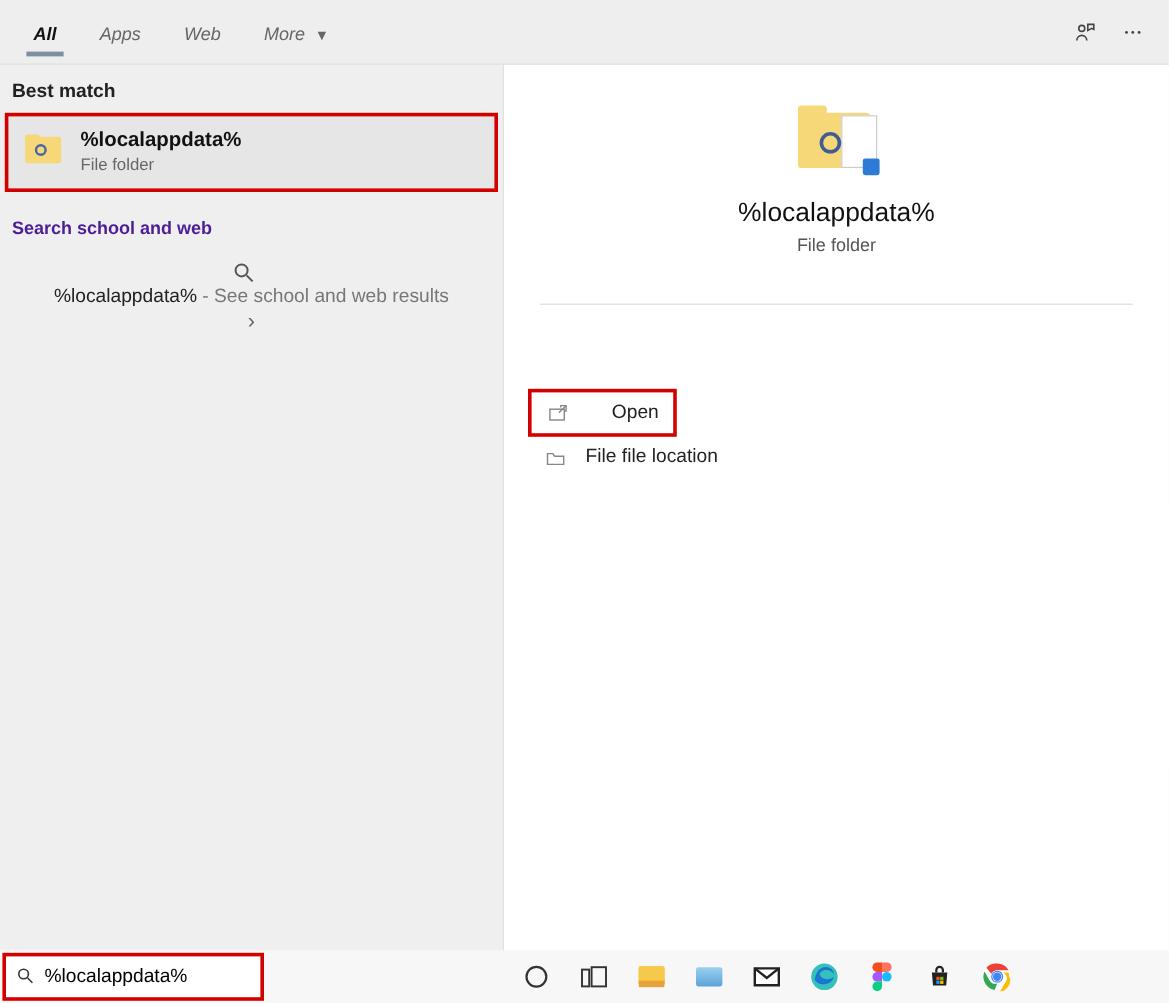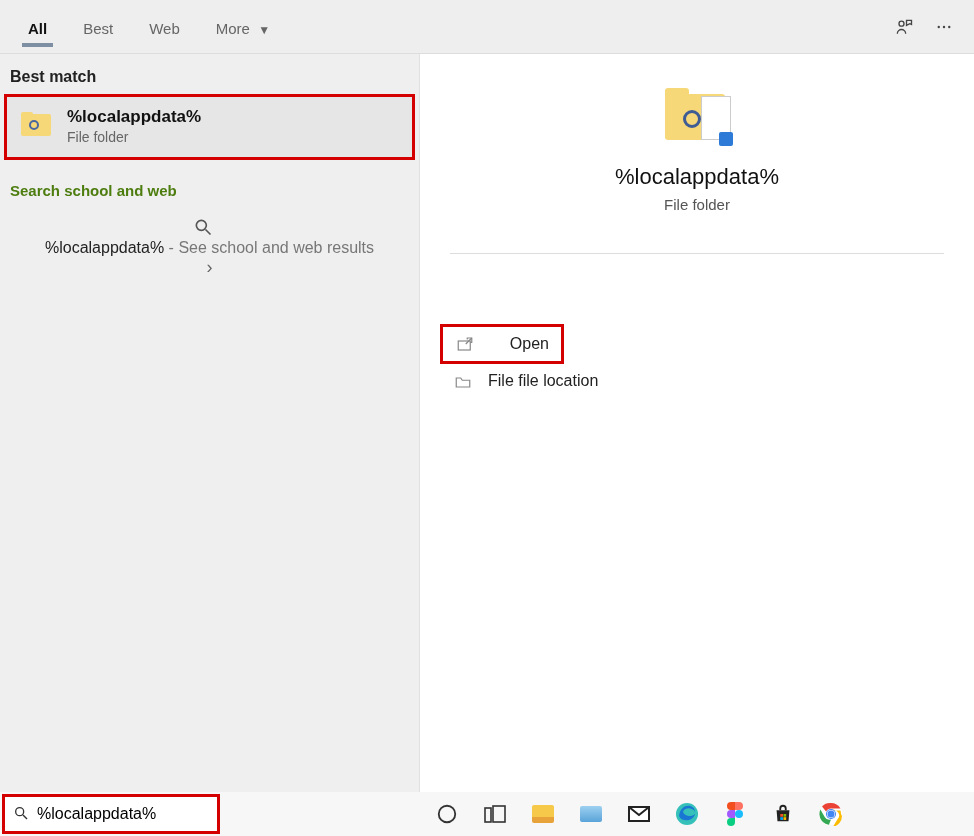--- a/index.html
+++ b/index.html
@@ -1,20 +1,20 @@
 <!DOCTYPE html>
 <html><head>
 <meta charset="utf-8">
 <style>
   * { box-sizing: border-box; margin: 0; padding: 0; font-family: "Segoe UI", Arial, sans-serif; }
   body { width: 974px; height: 836px; background: #f7f7f7; overflow: hidden; position: relative; }
 
   
   .tabs { display: flex; align-items: center; height: 54px; padding: 0 10px; background: #eeeeee; border-bottom: 1px solid #ddd; }
-  .tab { padding: 14px 18px 10px 18px; font-size: 15px; color: #666; cursor: pointer; position: relative; }
+  .tab { padding: 14px 18px 10px 18px; font-size: 15px; color: #666; cursor: pointer; position: relative; font-style: italic; }
   .tab.active { color: #111; font-weight: 600; }
   .tab.active::after { content:""; position:absolute; left:12px; right:12px; bottom:0; height:4px; background:#7e8fa3; }
   .tab .chev { margin-left: 4px; font-size: 12px; }
   .tabs-spacer { flex: 1; }
   .header-icon { width: 40px; height: 40px; display:flex; align-items:center; justify-content:center; color:#444; cursor:pointer; }
 
   
   .main { display: flex; height: calc(100% - 54px - 44px); }
   .left { width: 420px; background: #efefef; border-right: 1px solid #e1e1e1; }
   .right { flex:1; background: #fff; display:flex; flex-direction:column; }
@@ -22,21 +22,21 @@
   .section-label { font-size: 16px; font-weight: 600; color: #222; padding: 14px 10px 8px 10px; }
 
   .best-match-card { display:flex; align-items:center; padding: 10px 16px 12px 12px; background:#e6e6e6; border: 3px solid #d40000; margin: 0 4px; }
   .folder-ico-sm { width:36px; height:32px; position:relative; margin-right: 12px; flex-shrink:0; }
   .folder-back { position:absolute; left:2px; top:4px; width:30px; height:22px; background:#f6d878; border-radius:2px; }
   .folder-tab  { position:absolute; left:2px; top:2px; width:12px; height:6px; background:#f6d878; border-radius:2px 2px 0 0; }
   .folder-gear { position:absolute; left:10px; top:10px; width:10px; height:10px; border:2px solid #4a67a0; border-radius:50%; }
   .bm-title { font-size: 17px; font-weight:600; color:#111; }
   .bm-sub { font-size: 14px; color:#666; margin-top:2px; }
 
-  .section-label2 { font-size: 15px; font-weight:600; color:#4d7c0f; padding: 22px 10px 8px 10px; }
+  .section-label2 { font-size: 15px; font-weight:600; color:#4c1d95; padding: 22px 10px 8px 10px; }
 
   .list-row { display:flex; align-items:center; padding: 10px 14px; color:#222; cursor:pointer;flex-direction:column; }
   .list-row .mag { width:22px; height:22px; margin-right:12px; color:#555; }
   .list-row .txt { flex:1; font-size:16px; }
   .list-row .suffix { color:#777; }
   .list-row .chev-right { color:#666; font-size:18px; padding:0 4px; }
 
   
   .detail-head { display:flex; flex-direction:column; align-items:center; padding: 30px 0 20px 0; }
   .folder-ico-lg { width:72px; height:62px; position:relative; margin-bottom:18px; }
@@ -69,21 +69,21 @@
   .taskbar { flex:1; display:flex; align-items:center; gap:22px; padding:0 14px; }
   .tb-ico { width:26px; height:26px; display:flex; align-items:center; justify-content:center; cursor:pointer; }
 
   svg { display:block; }
 </style>
 </head>
 <body>
 
 <div class="tabs">
   <div class="tab active">All</div>
-  <div class="tab">Best</div>
+  <div class="tab">Apps</div>
   <div class="tab">Web</div>
   <div class="tab">
     <span>More</span>
     <span class="chev">▼</span>
   </div>
   <div class="tabs-spacer"></div>
   <div class="header-icon">
     <svg width="20" height="20" viewBox="0 0 24 24" fill="none" stroke="currentColor" stroke-width="1.6">
         <circle cx="9" cy="8" r="3"></circle>
         <path d="M4 20c0-3 2.5-5 5-5s5 2 5 5"></path>

